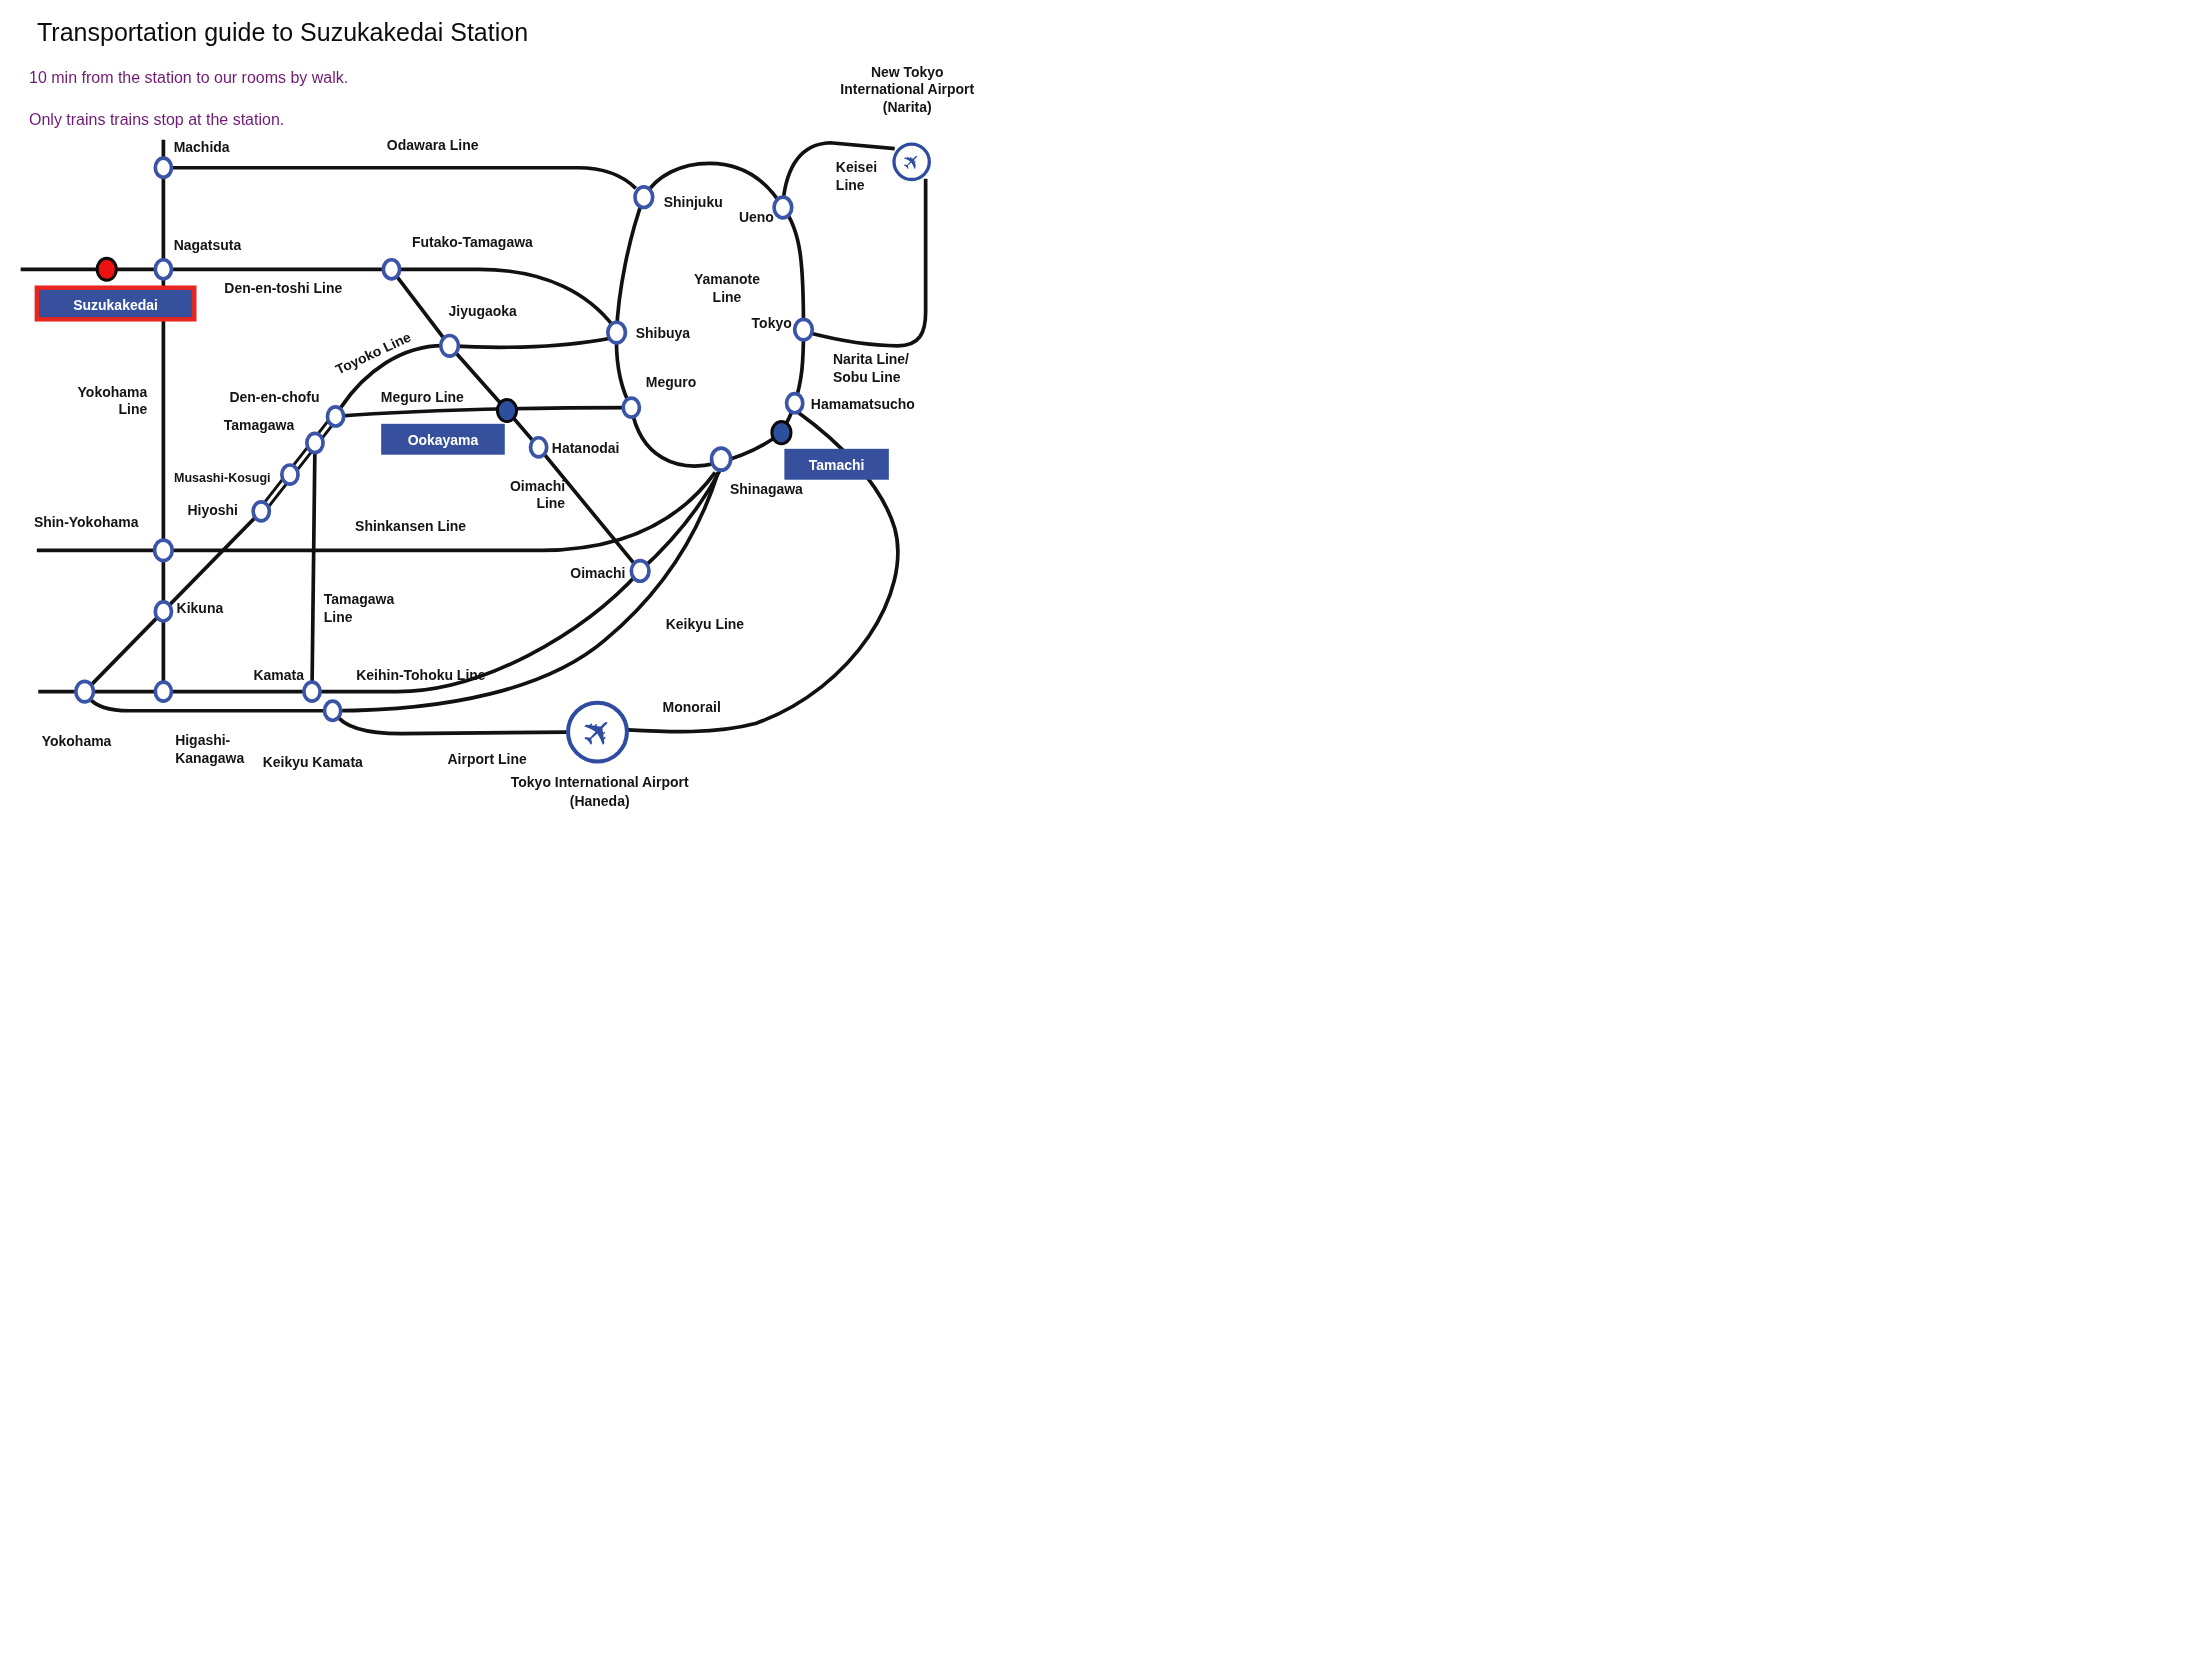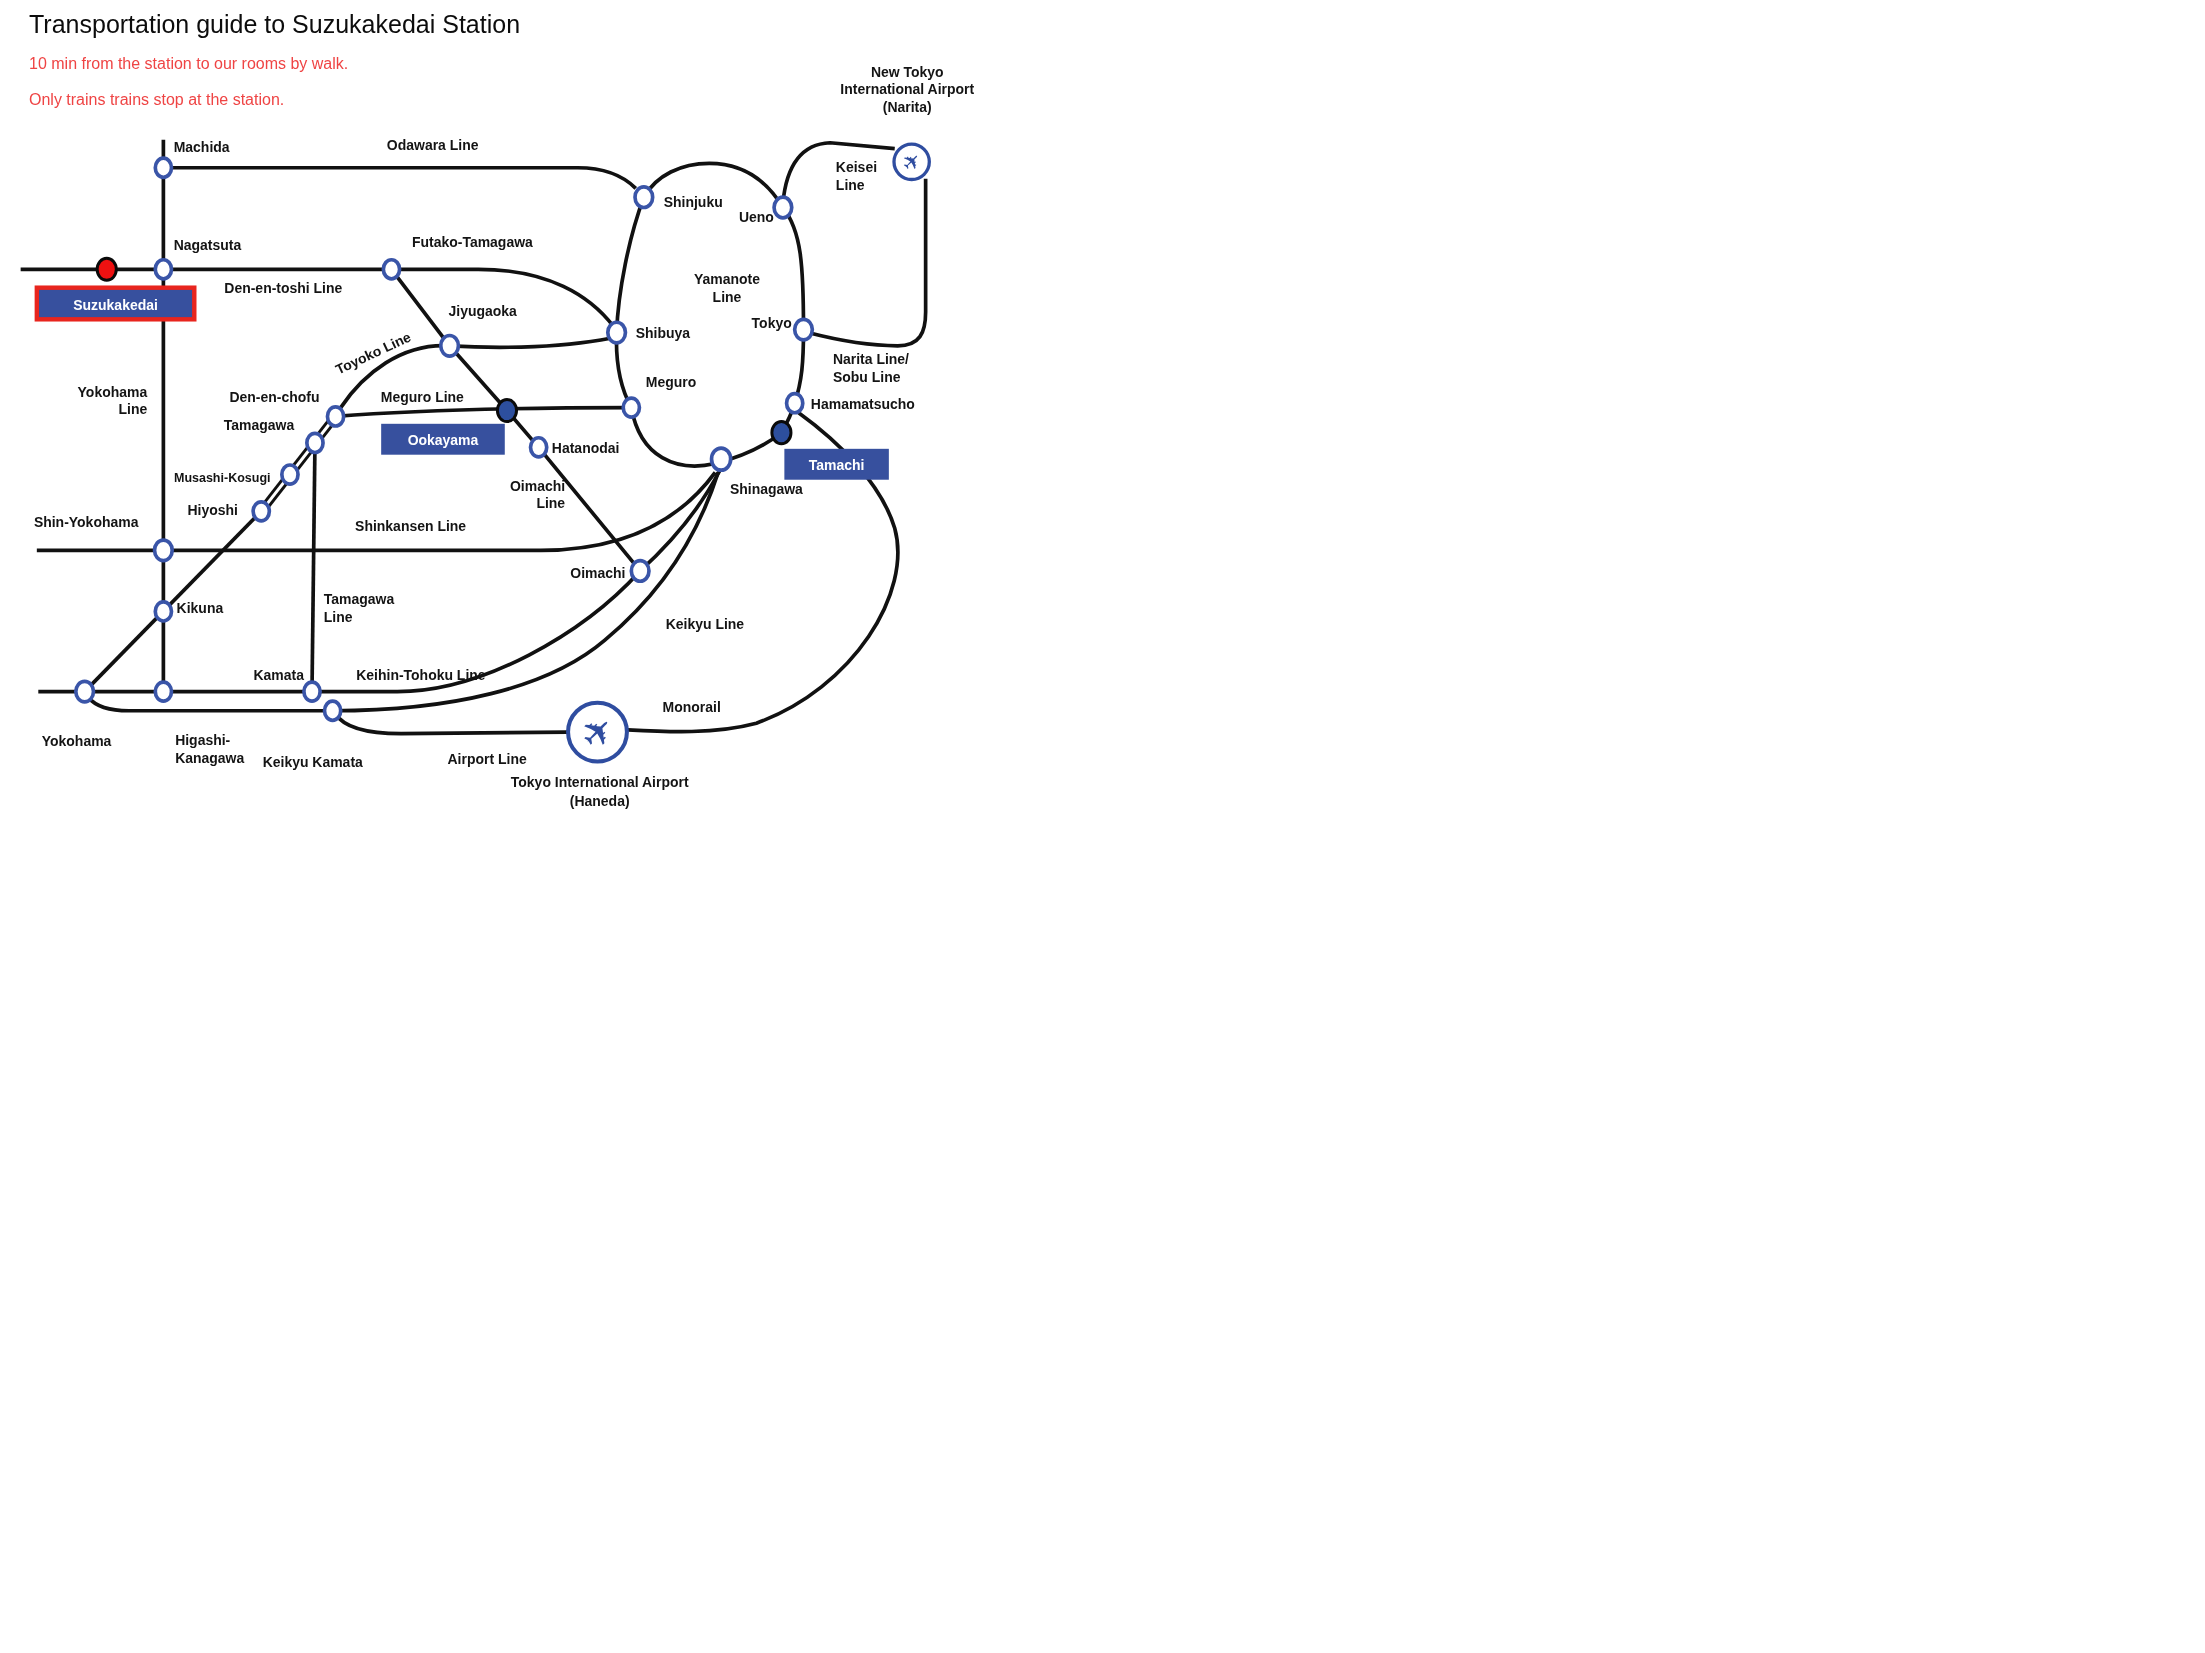--- a/index.html
+++ b/index.html
@@ -1,20 +1,20 @@
 <!DOCTYPE html>
 <html style="font-size:11.8px"><head>
 <meta charset="utf-8">
 <style>
   html,body{margin:0;padding:0;background:#ffffff;}
   body{font-family:"Liberation Sans","DejaVu Sans",sans-serif;color:#111;}
   .page{position:relative;width:1103px;height:827px;background:#fff;overflow:hidden;}
   .hdr{position:absolute;left:29px;top:10.3px;}
-  .hdr h1{margin:0;font-size:25px;font-weight:400;letter-spacing:0;color:#0c0c0c;}
-  .hdr p{margin:13px 0 0 0;font-size:16px;font-weight:400;color:#ef4444;line-height:1.45;}
+  .hdr h1{margin:8px;font-size:25px;font-weight:400;letter-spacing:0;color:#0c0c0c;}
+  .hdr p{margin:19px 0 0 0;font-size:16px;font-weight:400;color:#701a75;line-height:1.45;}
   svg{position:absolute;left:0;top:0;}
   .rail{fill:none;stroke:#111111;stroke-width:5;stroke-linecap:butt;stroke-linejoin:round;}
   .rail-thick{fill:none;stroke:#111111;stroke-width:12;stroke-linejoin:round;}
   .rail-gap{fill:none;stroke:#ffffff;stroke-width:4;stroke-linejoin:round;}
   .stn{fill:#ffffff;stroke:#3a55a8;stroke-width:5;}
   .stn-fill{fill:#2d4f9e;stroke:#0a0a0a;stroke-width:4;}
   .stn-red{fill:#ee1111;stroke:#0a0a0a;stroke-width:4;}
   .apt{fill:#ffffff;stroke:#2f4da0;}
   .lbl{font-family:"Liberation Sans","DejaVu Sans",sans-serif;font-size:19px;font-weight:bold;fill:#141414;}
   .lbl-sm{font-size:17px;}

